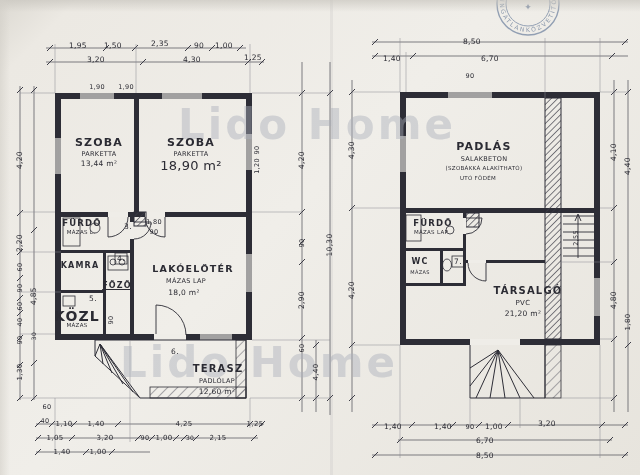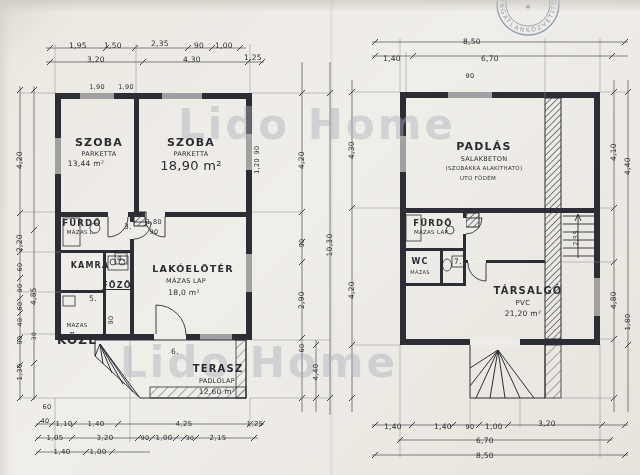--- a/index.html
+++ b/index.html
@@ -296,36 +296,36 @@
       <span class="lbl" style="left: 160px; top: 44px; font-size: 7.5px;">2,35</span>
       <span class="lbl" style="left: 199px; top: 46px; font-size: 7.5px;">90</span>
       <span class="lbl" style="left: 224px; top: 46px; font-size: 7.5px;">1,00</span>
       <span class="lbl" style="left: 96px; top: 60px; font-size: 7.5px;">3,20</span>
       <span class="lbl" style="left: 192px; top: 60px; font-size: 7.5px;">4,30</span>
       <span class="lbl" style="left: 253px; top: 58px; font-size: 7.5px;">1,25</span>
       <span class="lbl" style="left: 97px; top: 87px; font-size: 6.5px;">1,90</span>
       <span class="lbl" style="left: 126px; top: 87px; font-size: 6.5px;">1,90</span>
       <span class="lbl room" style="left: 99px; top: 142px; font-size: 11px;">SZOBA</span>
       <span class="lbl" style="left: 99px; top: 154px; font-size: 6.5px;">PARKETTA</span>
-      <span class="lbl" style="left: 86px; top: 164px; font-size: 7.5px; text-align: right;">13,44 m²</span>
+      <span class="lbl" style="left: 99px; top: 164px; font-size: 7.5px; text-align: right;">13,44 m²</span>
       <span class="lbl room" style="left: 191px; top: 142px; font-size: 11px;">SZOBA</span>
       <span class="lbl" style="left: 191px; top: 154px; font-size: 6.5px;">PARKETTA</span>
       <span class="lbl" style="left: 191px; top: 165px; font-size: 13px;">18,90 m²</span>
       <span class="lbl" style="left: 257px; top: 150px; font-size: 6.5px; transform: translate(-50%, -50%) rotate(-90deg);">90</span>
       <span class="lbl" style="left: 257px; top: 166px; font-size: 6.5px; transform: translate(-50%, -50%) rotate(-90deg);">1,20</span>
       <span class="lbl room" style="left: 82px; top: 223px; font-size: 8.5px;">FÜRDŐ</span>
       <span class="lbl" style="left: 81px; top: 233px; font-size: 5.5px;">MÁZAS L.</span>
       <span class="lbl" style="left: 128px; top: 227px; font-size: 7.5px;">3.</span>
       <span class="lbl" style="left: 154px; top: 222px; font-size: 6.5px;">1,80</span>
       <span class="lbl" style="left: 154px; top: 232px; font-size: 6.5px;">90</span>
-      <span class="lbl room" style="left: 80px; top: 266px; font-size: 8px; margin-left: 10px;">KAMRA</span>
+      <span class="lbl room" style="left: 80px; top: 266px; font-size: 8px;">KAMRA</span>
       <span class="lbl" style="left: 121px; top: 259px; font-size: 7.5px;">4.</span>
       <span class="lbl room" style="left: 117px; top: 286px; font-size: 8px; text-decoration: underline;">FŐZŐ</span>
       <span class="lbl" style="left: 93px; top: 299px; font-size: 7.5px;">5.</span>
-      <span class="lbl room" style="left: 77px; top: 316px; font-size: 12px; margin-top: 24px;">KÖZL</span>
+      <span class="lbl room" style="left: 77px; top: 316px; font-size: 14px;">KÖZL</span>
       <span class="lbl" style="left: 77px; top: 326px; font-size: 5.5px;">MÁZAS</span>
       <span class="lbl" style="left: 111px; top: 320px; font-size: 6.5px; transform: translate(-50%, -50%) rotate(-90deg);">90</span>
       <span class="lbl room" style="left: 193px; top: 269px; font-size: 9.5px;">LAKÓELŐTÉR</span>
       <span class="lbl" style="left: 186px; top: 281px; font-size: 6.5px;">MÁZAS LAP</span>
       <span class="lbl" style="left: 184px; top: 293px; font-size: 7.5px;">18,0 m²</span>
       <span class="lbl" style="left: 175px; top: 352px; font-size: 7.5px;">6.</span>
       <span class="lbl room" style="left: 218px; top: 369px; font-size: 10px;">TERASZ</span>
       <span class="lbl" style="left: 217px; top: 381px; font-size: 6.5px;">PADLÓLAP</span>
       <span class="lbl" style="left: 217px; top: 392px; font-size: 7.5px;">12,60 m²</span>
       <span class="lbl" style="left: 47px; top: 407px; font-size: 6.5px;">60</span>

